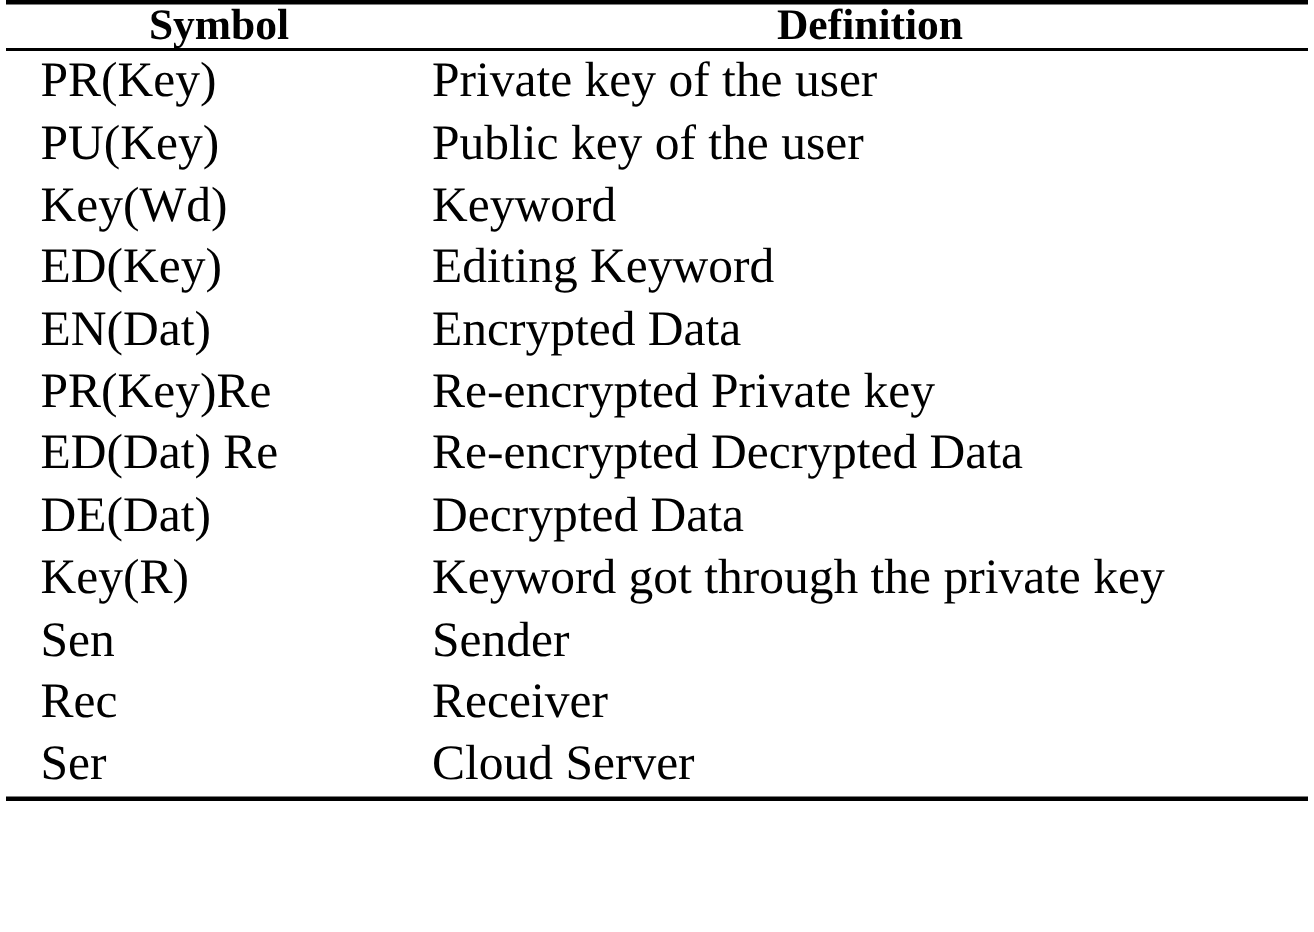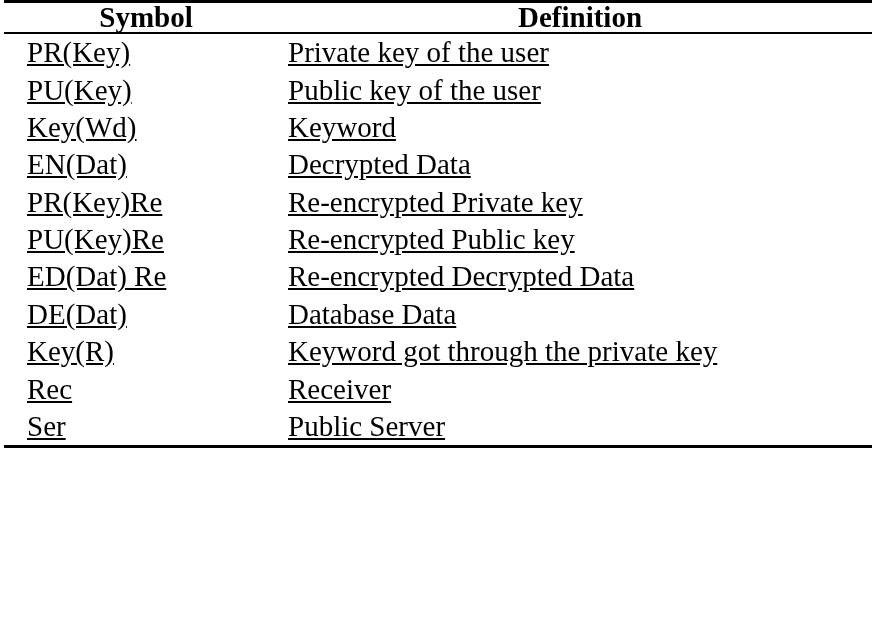--- a/index.html
+++ b/index.html
@@ -51,28 +51,27 @@
     text-align: center;
     padding: 4px 0 7px 0;
     white-space: nowrap;
   }
   th.col-symbol-head { width: 284px; }
   th.col-definition-head { width: 584px; }
 
   
   td.cell-symbol,
   td.cell-definition {
-    font-size: 29px;
+    font-size: 33px;
     line-height: 1.0;
     font-weight: normal;
     text-align: left;
     vertical-align: baseline;
     padding: 4.2px 0 4.2px 0;
     white-space: nowrap;
-    text-decoration: underline;
   }
   td.cell-symbol { padding-left: 23px; width: 284px; }
   td.cell-definition { padding-left: 284px; width: 584px; margin-top: 20px; }
 
   
   td.cell-definition { padding-left: 0; }
 </style>
 </head>
 <body>
 
@@ -95,46 +94,50 @@
         </tr>
         <tr class="data-row">
           <td class="cell-symbol">PU(Key)</td>
           <td class="cell-definition">Public key of the user</td>
         </tr>
         <tr class="data-row">
           <td class="cell-symbol">Key(Wd)</td>
           <td class="cell-definition">Keyword</td>
         </tr>
         <tr class="data-row">
+          <td class="cell-symbol">ED(Key)</td>
+          <td class="cell-definition">Editing Keyword</td>
+        </tr>
+        <tr class="data-row">
           <td class="cell-symbol">EN(Dat)</td>
-          <td class="cell-definition">Decrypted Data</td>
+          <td class="cell-definition">Encrypted Data</td>
         </tr>
         <tr class="data-row">
           <td class="cell-symbol">PR(Key)Re</td>
           <td class="cell-definition">Re-encrypted Private key</td>
-        </tr>
-        <tr class="data-row">
-          <td class="cell-symbol">PU(Key)Re</td>
-          <td class="cell-definition">Re-encrypted Public key</td>
         </tr>
         <tr class="data-row">
           <td class="cell-symbol">ED(Dat) Re</td>
           <td class="cell-definition">Re-encrypted Decrypted Data</td>
         </tr>
         <tr class="data-row">
           <td class="cell-symbol">DE(Dat)</td>
-          <td class="cell-definition">Database Data</td>
+          <td class="cell-definition">Decrypted Data</td>
         </tr>
         <tr class="data-row">
           <td class="cell-symbol">Key(R)</td>
           <td class="cell-definition">Keyword got through the private key</td>
+        </tr>
+        <tr class="data-row">
+          <td class="cell-symbol">Sen</td>
+          <td class="cell-definition">Sender</td>
         </tr>
         <tr class="data-row">
           <td class="cell-symbol">Rec</td>
           <td class="cell-definition">Receiver</td>
         </tr>
         <tr class="data-row">
           <td class="cell-symbol">Ser</td>
-          <td class="cell-definition">Public Server</td>
+          <td class="cell-definition">Cloud Server</td>
         </tr>
       </tbody>
   </table>
 </div>
 
 </body></html>

